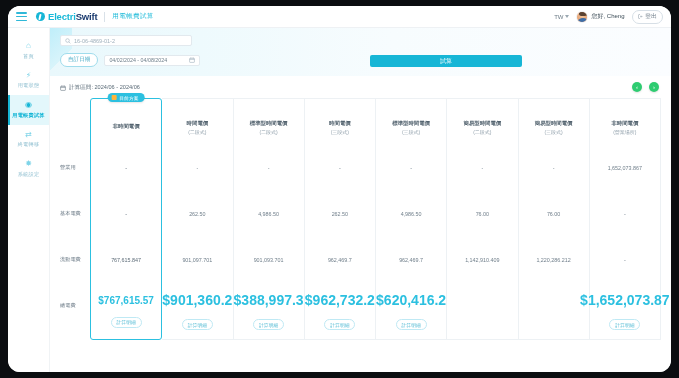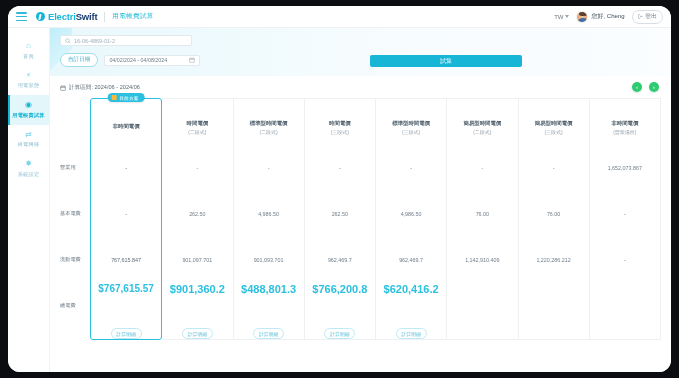--- a/index.html
+++ b/index.html
@@ -167,23 +167,23 @@
   }
   .ctitle { font-size:5.4px; color:#53636f; font-weight:700; text-align:center; }
   .csub { font-size:5px; color:#93a2ad; text-align:center; }
   .ccell {
     height:46px; display:flex; align-items:center; justify-content:center;
     font-size:5.4px; color:#6f7e8a;
   }
   .col.sel .ccell { color:#5c6b77; }
   .cfoot {
     height:56px; display:flex; flex-direction:column;
-    align-items:center; justify-content:space-between; gap:11px;
-  }
-  .amt { font-size:11px; color:#2cc0e0; font-weight:700; white-space:nowrap; }
+    align-items:center; justify-content:center; gap:11px;
+  }
+  .amt { font-size:14px; color:#2cc0e0; font-weight:700; white-space:nowrap; }
   .col.sel .amt { font-size:10px; }
   .dtl {
     border:1px solid #bfe9f4; color:#4cb8d2; background:#fff;
     border-radius:7px; padding:1.5px 5px; font-size:4.8px; cursor:pointer; white-space:nowrap;
   }
   .badge {
     position:absolute; top:-6px; left:50%; transform:translateX(-50%);
     background:#2cc0e0; color:#fff; border-radius:7px;
     padding:1.5px 6px 1.5px 4px; font-size:4.8px; white-space:nowrap;
     display:flex; align-items:center; gap:2.5px; z-index:6;
@@ -339,35 +339,35 @@
 
             <div class="col">
               <div class="chead">
                 <div class="ctitle">標準型時間電價</div>
                 <div class="csub">(二段式)</div>
               </div>
               <div class="ccell">-</div>
               <div class="ccell">4,986.50</div>
               <div class="ccell">901,093.701</div>
               <div class="cfoot">
-                <div class="amt">$488,801.3</div>
+                <div class="amt">$388,997.3</div>
                 <div class="dtl">計算明細</div>
               </div>
             </div>
 
             <div class="col">
               <div class="chead">
                 <div class="ctitle">時間電價</div>
                 <div class="csub">(三段式)</div>
               </div>
               <div class="ccell">-</div>
               <div class="ccell">262.50</div>
               <div class="ccell">962,469.7</div>
               <div class="cfoot">
-                <div class="amt">$766,200.8</div>
+                <div class="amt">$962,732.2</div>
                 <div class="dtl">計算明細</div>
               </div>
             </div>
 
             <div class="col">
               <div class="chead">
                 <div class="ctitle">標準型時間電價</div>
                 <div class="csub">(三段式)</div>
               </div>
               <div class="ccell">-</div>
@@ -400,20 +400,24 @@
             </div>
 
             <div class="col">
               <div class="chead">
                 <div class="ctitle">非時間電價</div>
                 <div class="csub">(營業場所)</div>
               </div>
               <div class="ccell">1,652,073.867</div>
               <div class="ccell">-</div>
               <div class="ccell">-</div>
+              <div class="cfoot">
+                <div class="amt">$1,652,073.87</div>
+                <div class="dtl">計算明細</div>
+              </div>
             </div>
 
           </div>
         </div>
       </div>
     </div>
   </div>
 </div>
 
 </body></html>

